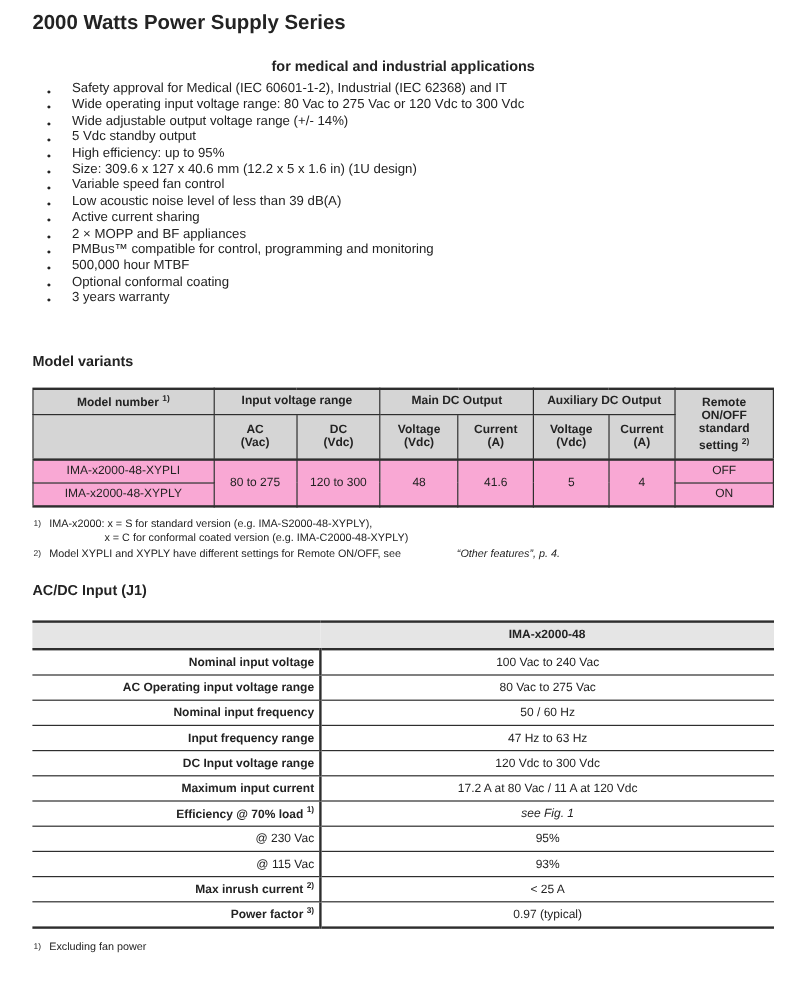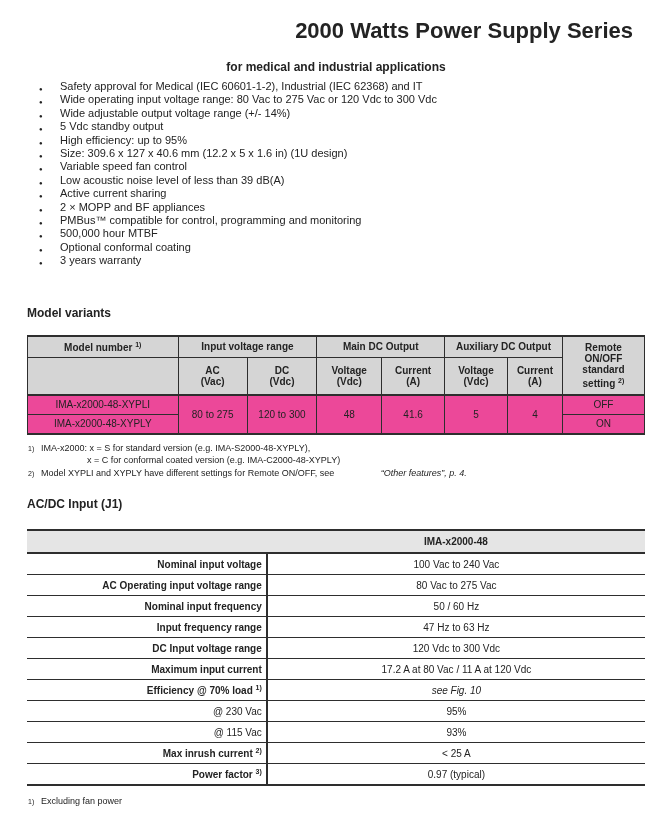--- a/index.html
+++ b/index.html
@@ -4,21 +4,21 @@
 <style>
   html,body { margin:0; padding:0; background:#ffffff; }
   body {
     width:672px; height:839px;
     font-family:"Liberation Sans","DejaVu Sans",sans-serif;
     color:#232323;
     -webkit-font-smoothing:antialiased;
   }
   .page { padding:9px 27px 0 27px; }
 
-  .title { font-size:22px; font-weight:bold; text-align:right; margin:12px; line-height:20px; }
+  .title { font-size:17px; font-weight:bold; text-align:left; margin:0; line-height:20px; }
   .subtitle { font-size:12px; font-weight:bold; text-align:center; margin:19px 0 0 0; line-height:14px; }
 
   .section-heading { font-size:12px; font-weight:bold; margin:0; line-height:14px; }
   .features-heading { margin-top:16px; }
 
   ul.features { list-style:none; margin:6px 0 0 0; padding:0; }
   ul.features li {
     font-size:11px; line-height:13.4px; padding-left:33px; position:relative;
   }
   ul.features li::before {
@@ -32,21 +32,21 @@
     border-top:2px solid #2e2e2e; border-bottom:2px solid #2e2e2e;
   }
   table.mv-table th, table.mv-table td {
     border:1px solid #2e2e2e; text-align:center; vertical-align:middle; padding:1px 2px;
   }
   table.mv-table thead th { background:#d5d5d5; font-weight:bold; }
   table.mv-table thead tr.gr1 th { height:18px; }
   table.mv-table thead tr.gr2 th { height:34px; white-space:pre-line; line-height:11px; }
   table.mv-table thead tr.gr2 { border-bottom:2px solid #2e2e2e; }
   table.mv-table thead th.remote-h { line-height:11px; }
-  table.mv-table tbody td { height:16px; font-weight:normal; background:#ec4899; }
+  table.mv-table tbody td { height:16px; font-weight:normal; background:#f9a8d4; }
   table.mv-table sup { font-size:7px; }
 
   .footnotes { margin-top:7px; }
   .fn { font-size:9px; line-height:12.5px; position:relative; padding-left:14px; }
   .fn sup { font-size:7px; position:absolute; left:1px; top:1px; }
   .fn.cont { padding-left:60px; }
   .fn .it { font-style:italic;margin-left:44px; }
 
   .acdc-heading { margin-top:18px; }
   table.io-table {
@@ -185,21 +185,21 @@
       <tr>
         <td class="lbl"><span>DC Input voltage range</span></td>
         <td class="val">120 Vdc to 300 Vdc</td>
       </tr>
       <tr>
         <td class="lbl"><span>Maximum input current</span></td>
         <td class="val">17.2 A at 80 Vac / 11 A at 120 Vdc</td>
       </tr>
       <tr>
         <td class="lbl"><span>Efficiency @ 70% load </span><sup>1)</sup></td>
-        <td class="val italic">see Fig. 10</td>
+        <td class="val italic">see Fig. 1</td>
       </tr>
       <tr class="sub">
         <td class="lbl"><span>@ 230 Vac</span></td>
         <td class="val">95%</td>
       </tr>
       <tr class="sub">
         <td class="lbl"><span>@ 115 Vac</span></td>
         <td class="val">93%</td>
       </tr>
       <tr>

